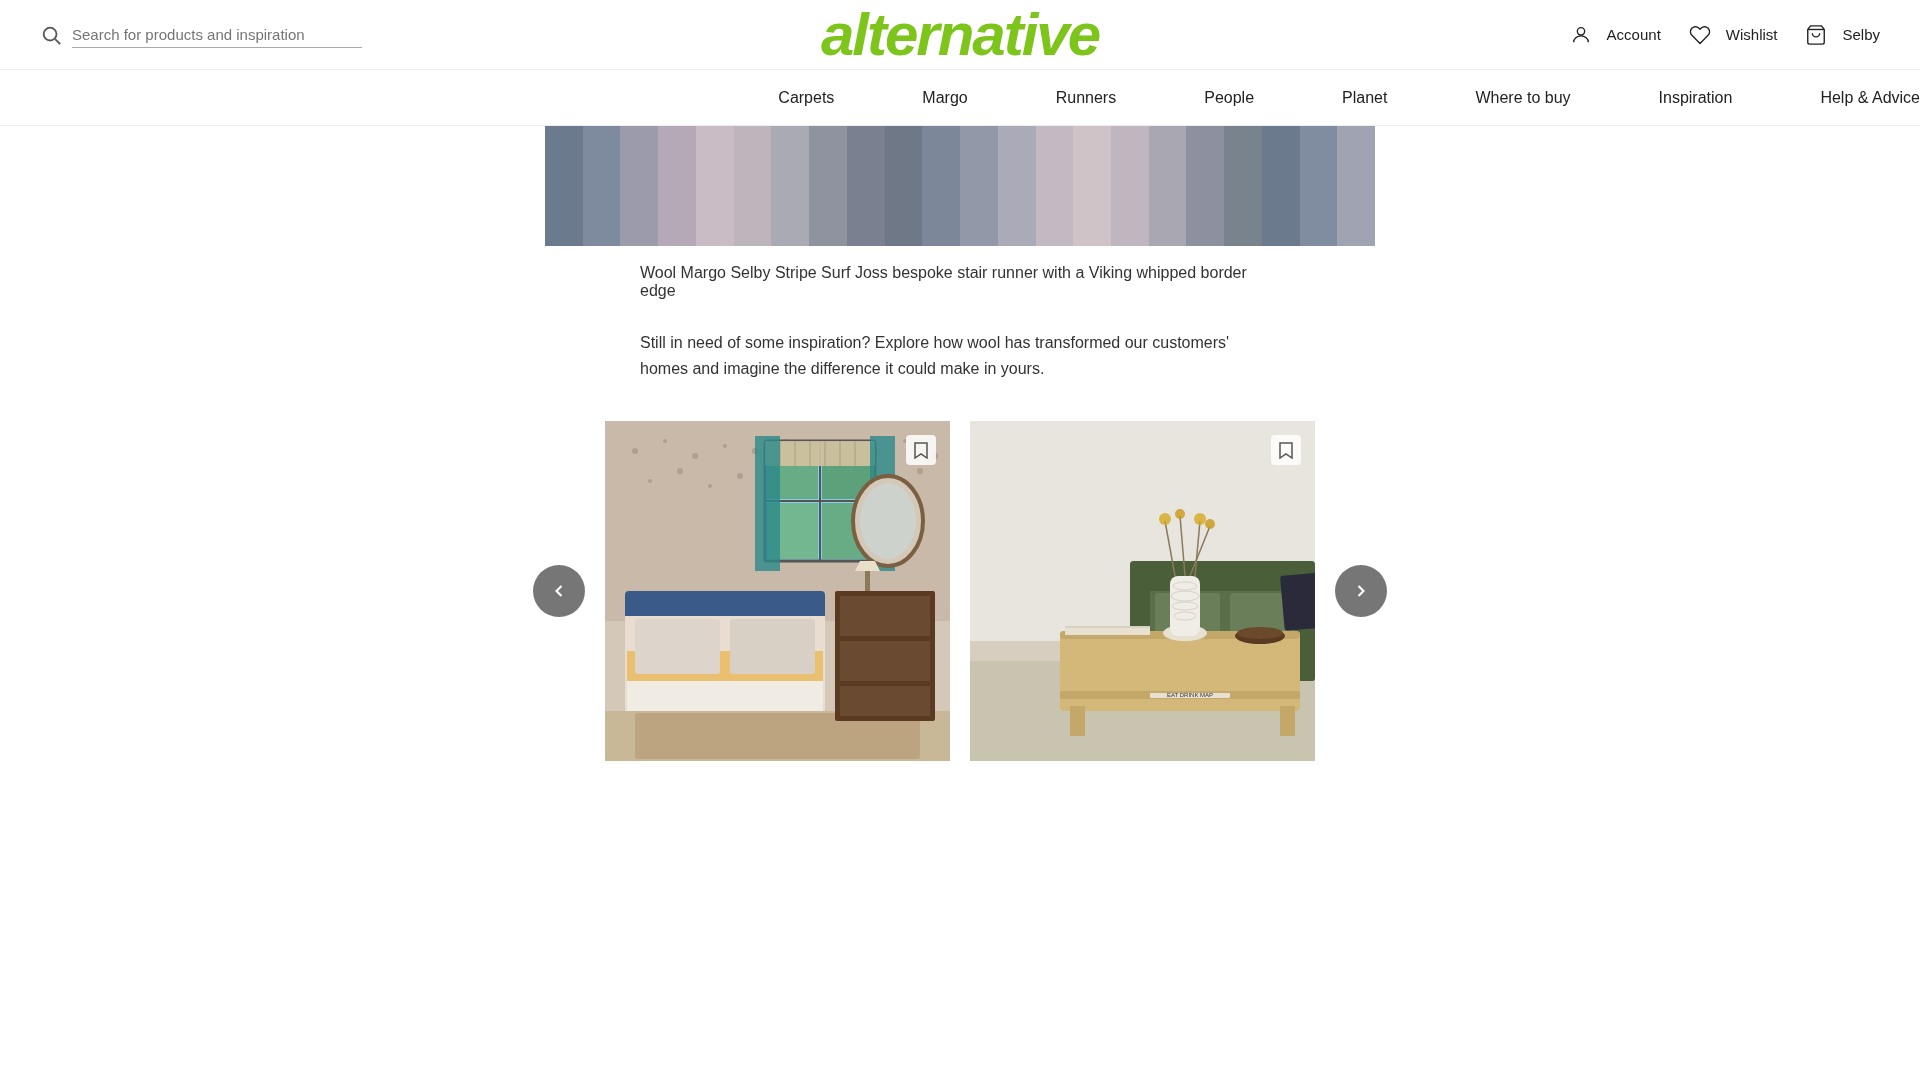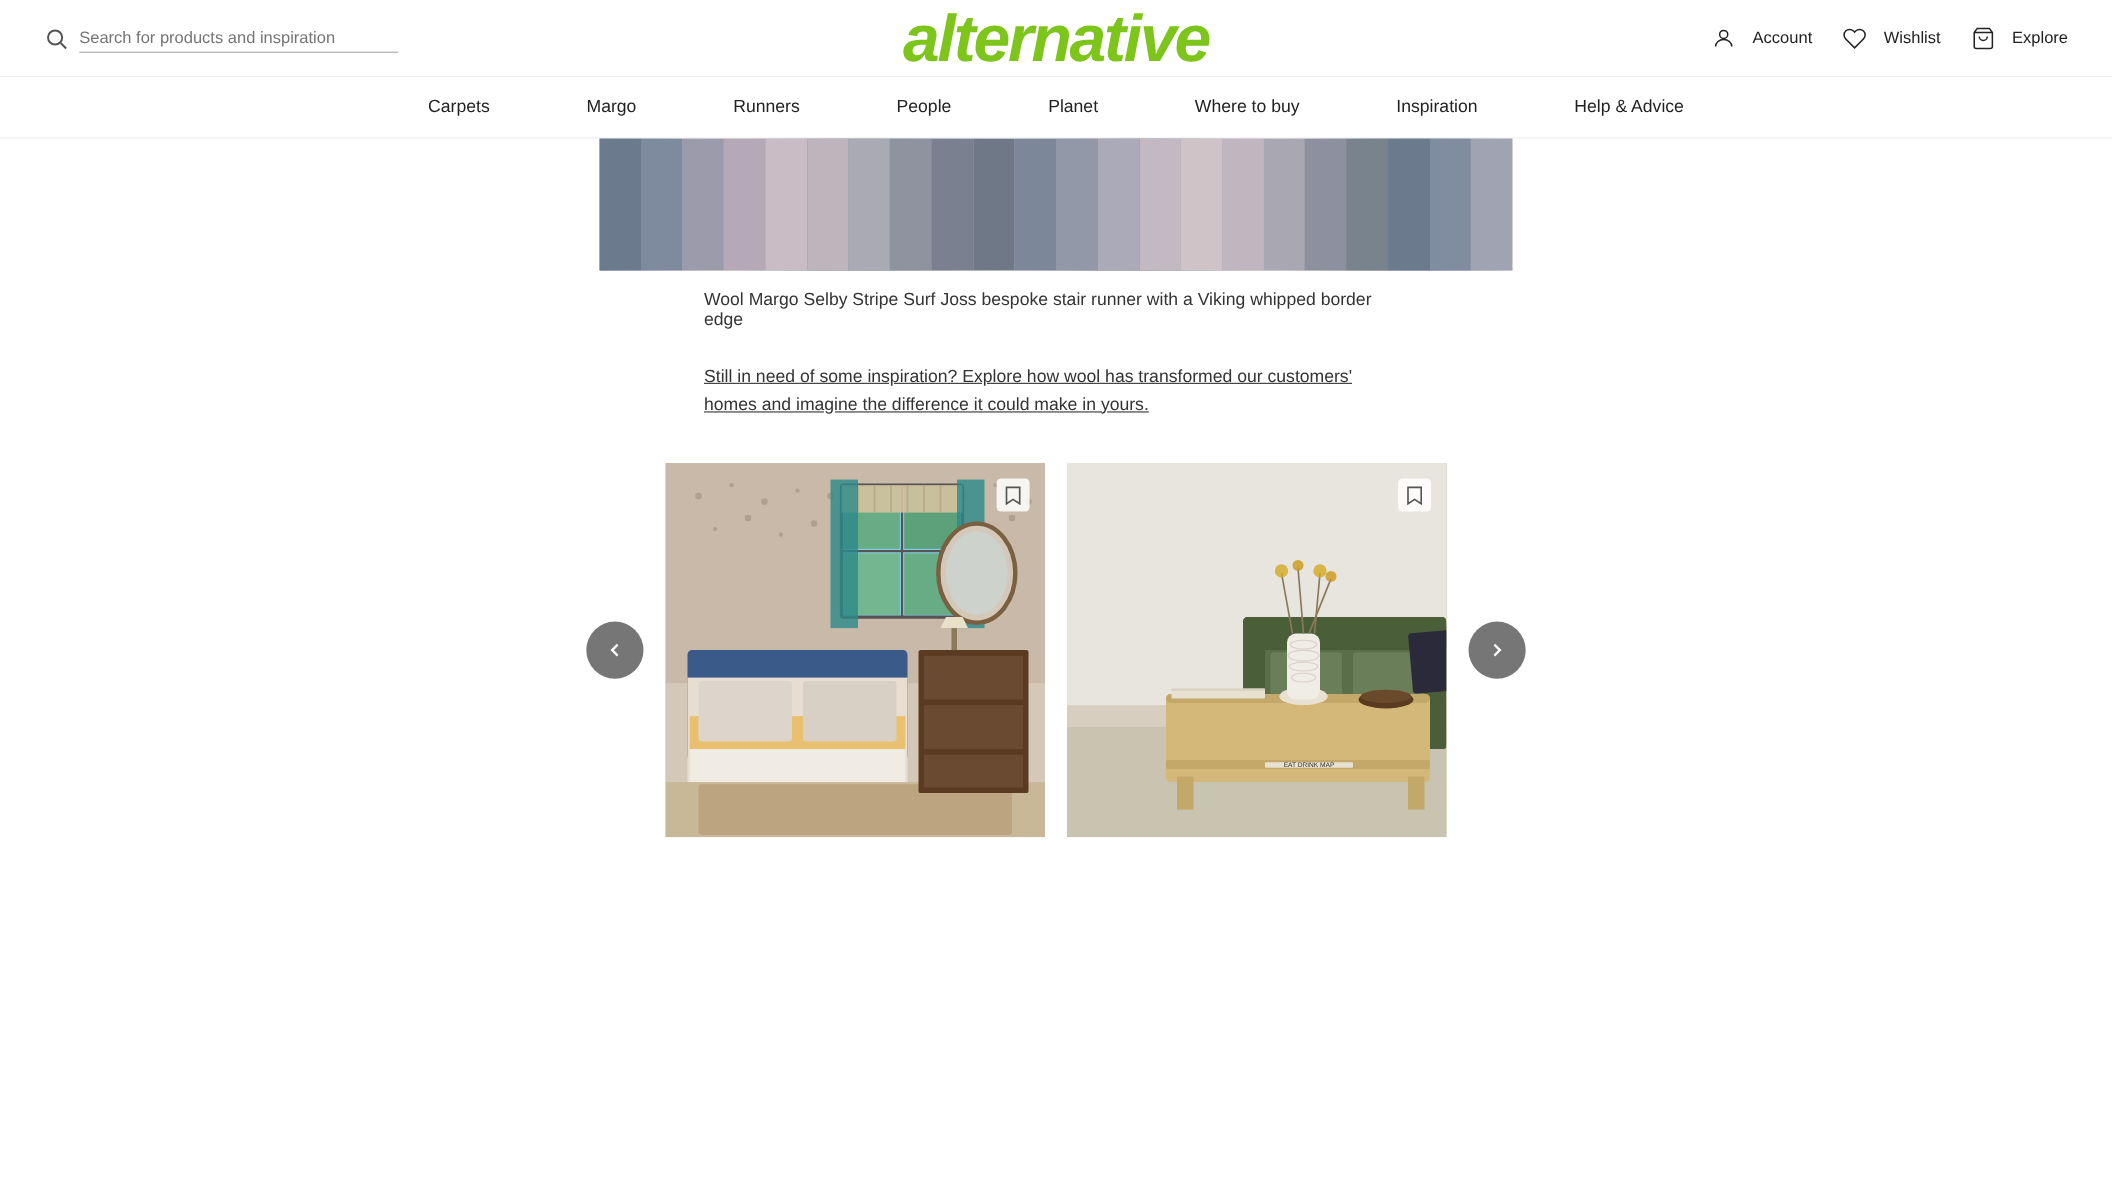--- a/index.html
+++ b/index.html
@@ -66,21 +66,21 @@
       fill: none;
       stroke-width: 1.5;
     }
     .wishlist-icon svg {
       stroke: #222;
     }
 
     
     .nav {
       display: flex;
-      justify-content: center;
+      justify-content: flex-end;
       gap: 88px;
       padding: 0;
       height: 56px;
       align-items: center;
       border-bottom: 1px solid #eee;
     }
     .nav-item {
       font-size: 16px;
       color: #222;
       cursor: pointer;
@@ -131,21 +131,20 @@
       margin: 18px 0 30px 0;
       padding: 0 130px;
     }
 
     .body-text {
       font-size: 16px;
       color: #333;
       line-height: 1.6;
       padding: 0 130px;
       margin-bottom: 40px;
-      text-decoration: underline;
     }
 
     
     .carousel-section {
       position: relative;
       display: flex;
       align-items: center;
       justify-content: center;
       gap: 20px;
     }
@@ -244,21 +243,21 @@
           <path d="M20.84 4.61a5.5 5.5 0 0 0-7.78 0L12 5.67l-1.06-1.06a5.5 5.5 0 0 0-7.78 7.78l1.06 1.06L12 21.23l7.78-7.78 1.06-1.06a5.5 5.5 0 0 0 0-7.78z" stroke="#222" fill="none" stroke-width="1.5"></path>
         </svg>
         <span>Wishlist</span>
       </a>
       <a class="header-action">
         <svg viewBox="0 0 24 24">
           <path d="M6 2L3 6v14a2 2 0 0 0 2 2h14a2 2 0 0 0 2-2V6l-3-4z" fill="none" stroke="#222" stroke-width="1.5"></path>
           <line x1="3" y1="6" x2="21" y2="6" stroke="#222" stroke-width="1.5"></line>
           <path d="M16 10a4 4 0 0 1-8 0" fill="none" stroke="#222" stroke-width="1.5"></path>
         </svg>
-        <span>Explore</span>
+        <span>Selby</span>
       </a>
     </div>
   </div>
 </header>
 
 <nav class="nav">
   <a class="nav-item">Carpets</a>
   <a class="nav-item">Margo</a>
   <a class="nav-item">Runners</a>
   <a class="nav-item">People</a>

